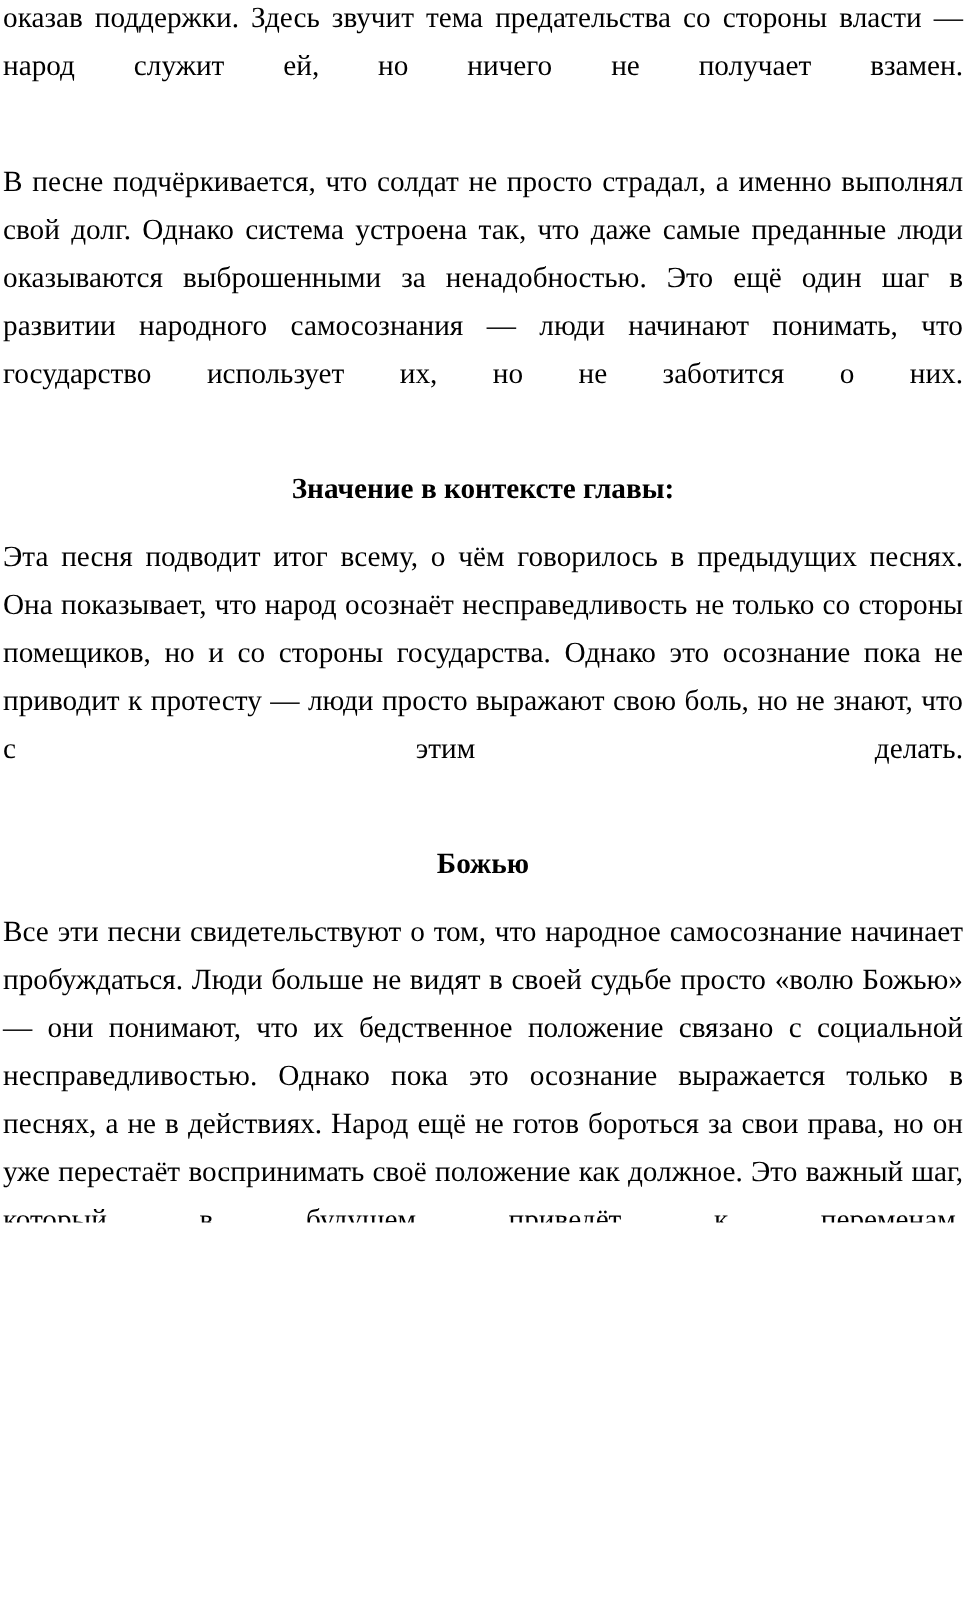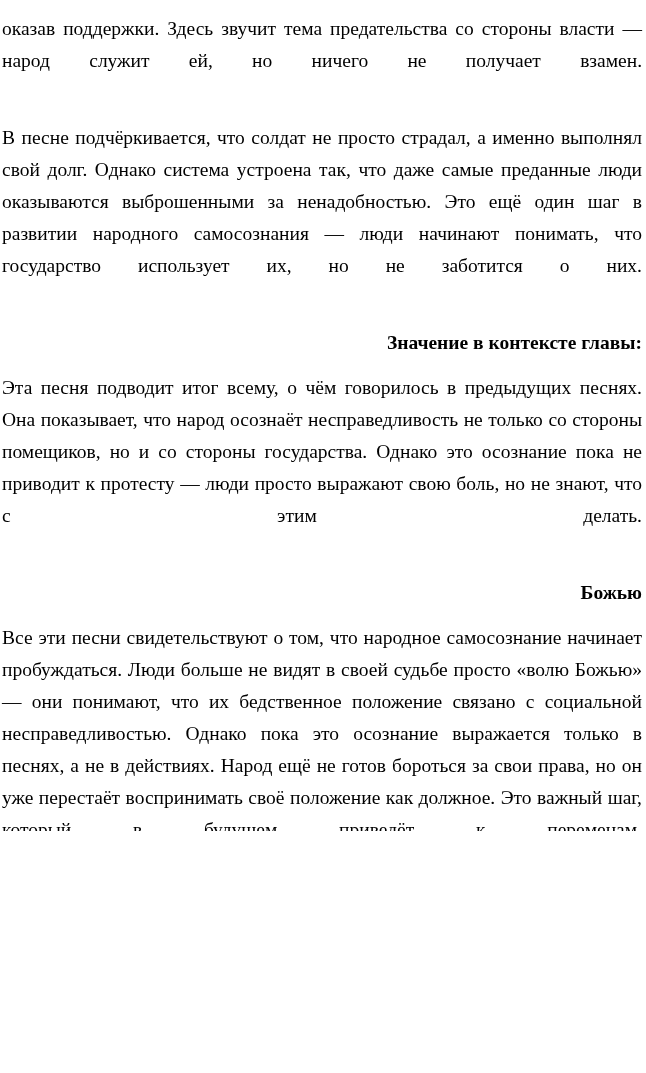--- a/index.html
+++ b/index.html
@@ -13,21 +13,21 @@
     height: 1073px;
     position: relative;
     overflow: hidden;
     font-family: "Liberation Serif", "DejaVu Serif", serif;
     color: #000000;
   }
 
   #page {
     position: absolute;
     left: 0;
-    top: 16px;
+    top: 0;
     width: 646px;
     height: 815px;
     overflow: hidden;
   }
 
   #doc {
     position: absolute;
     left: 2px;
     top: 0px;
     width: 640px;
@@ -49,21 +49,21 @@
     content: "";
     display: inline-block;
     width: 100%;
   }
 
   .heading {
     font-size: 19.5px;
     line-height: 32px;
     font-weight: bold;
     margin: 0 0 13px 0;
-    text-align: right;
+    text-align: center;
   }
 
   .heading.num {
     margin-top: 2px;
   }
 
   
   .para.first {
     margin-top: -3px;
   }

